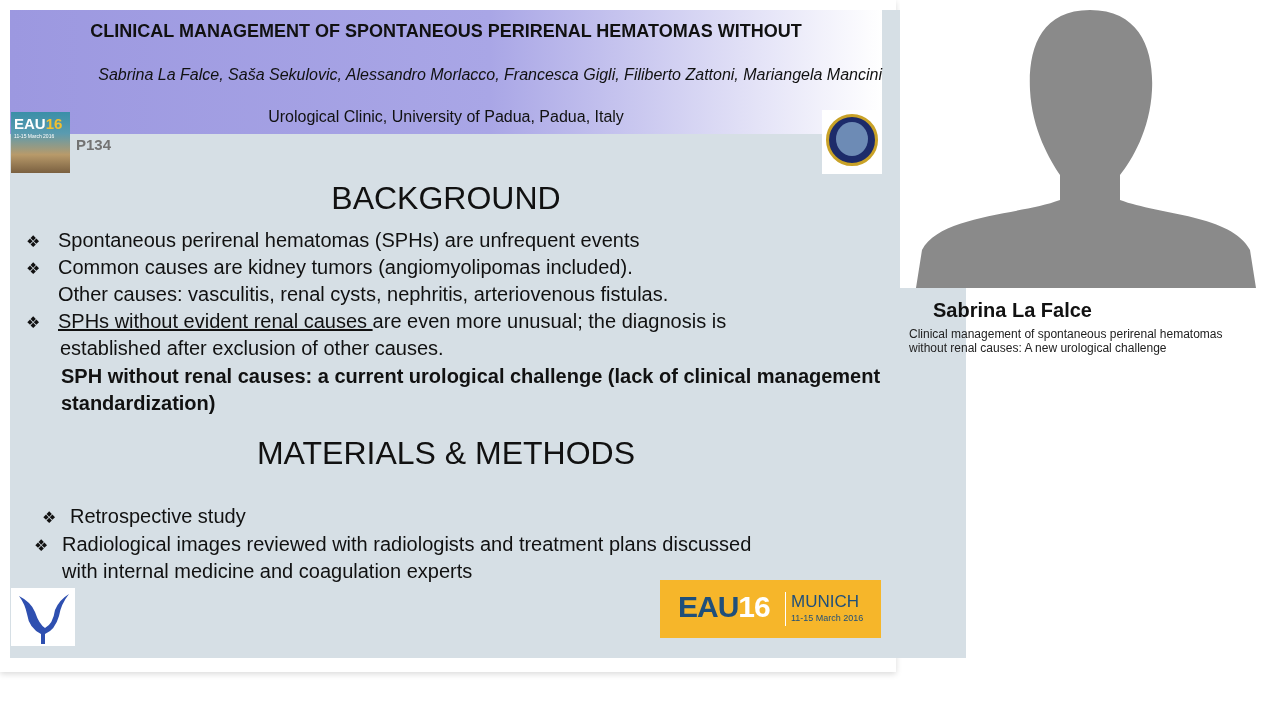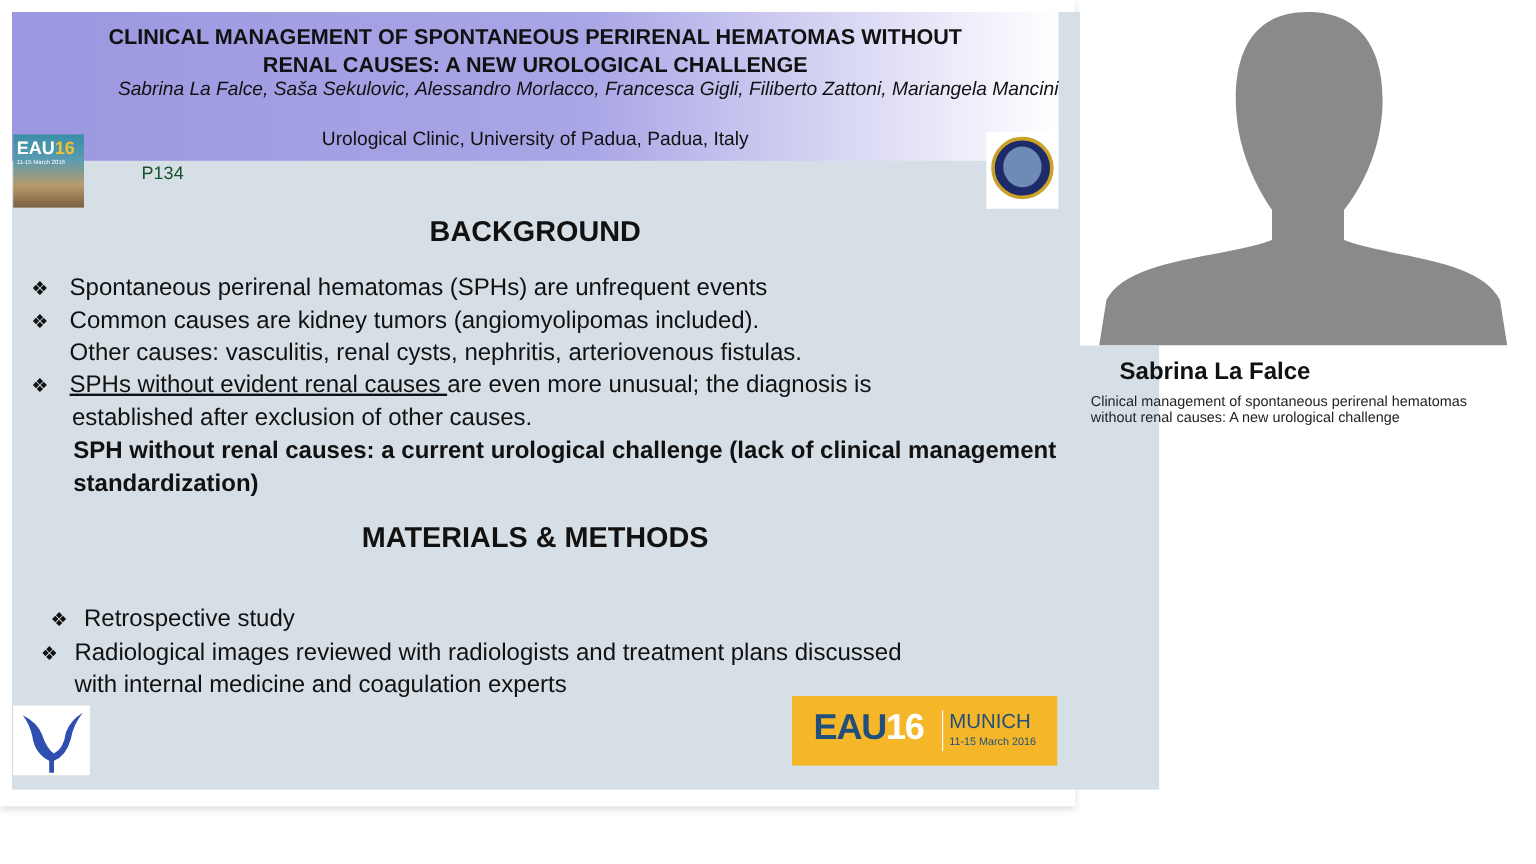--- a/index.html
+++ b/index.html
@@ -7,25 +7,25 @@
   .slide-frame { position:absolute; left:0; top:0; width:896px; height:672px; background:#fff; box-shadow:0 2px 6px rgba(0,0,0,0.15); }
   .slide { position:absolute; left:10px; top:10px; width:956px; height:648px; background:#d6dfe5; }
   .header { position:absolute; left:0; top:0; width:872px; height:124px; background:linear-gradient(90deg,#9c98e0 0%, #a9a6e6 55%, #ffffff 100%); }
   .title { position:absolute; left:0; top:10px; width:872px; text-align:center; font-weight:bold; font-size:18px; line-height:23px; color:#111; }
   .authors { position:absolute; left:0; top:56px; width:872px; text-align:right; font-style:italic; font-size:16px; color:#111; }
   .affil { position:absolute; left:0; top:98px; width:872px; text-align:center; font-size:16px; color:#111; }
   .eau-badge { position:absolute; left:1px; top:102px; width:59px; height:61px; background:linear-gradient(180deg,#3a8fa8 0%, #5a9bb0 35%, #b89a6a 70%, #7a6040 100%); }
   .eau-badge .t { position:absolute; left:3px; top:3px; font-weight:bold; font-size:15px; color:#fff; }
   .eau-badge .t b { color:#f2c030; }
   .eau-badge .s { position:absolute; left:3px; top:21px; font-size:5px; color:#fff; }
-  .poster-id { position:absolute; left:66px; top:126px; font-weight:normal; font-size:15px; color:#14532d;margin-left:42px; }
+  .poster-id { position:absolute; left:66px; top:126px; font-weight:bold; font-size:15px; color:#737373; }
   .seal { position:absolute; left:812px; top:100px; width:60px; height:64px; background:#fff; }
   .seal .ring { position:absolute; left:4px; top:4px; width:52px; height:52px; border-radius:50%; background:#1d2b6a; border:3px solid #c9a227; box-sizing:border-box; }
   .seal .inner { position:absolute; left:14px; top:12px; width:32px; height:34px; border-radius:50%; background:#6d8bb5; }
-  .h { position:absolute; left:0; width:872px; text-align:center; font-weight:bold; font-size:24px; color:#111; }
+  .h { position:absolute; left:0; width:872px; text-align:center; font-weight:normal; font-size:32px; color:#111; }
   .bullet { position:absolute; font-size:20px; color:#111; white-space:nowrap; }
   .bullet .dia { display:inline-block; width:32px; font-size:16px; }
   .bold-just { position:absolute; left:16px; width:843px; font-size:20px; font-weight:bold; color:#111;margin-left:35px; }
   .bird-logo { position:absolute; left:1px; top:578px; width:64px; height:58px; background:#fff; }
   .eau-munich { position:absolute; left:650px; top:570px; width:221px; height:58px; background:#f6b62a; }
   .eau-munich .big { position:absolute; left:18px; top:10px; font-size:30px; font-weight:bold; color:#1f4f7a; letter-spacing:-1px; }
   .eau-munich .big span { color:#fff; }
   .eau-munich .sep { position:absolute; left:125px; top:12px; width:1px; height:34px; background:#fff; }
   .eau-munich .city { position:absolute; left:131px; top:12px; font-size:17px; color:#1f4f7a; }
   .eau-munich .date { position:absolute; left:131px; top:33px; font-size:9px; color:#1f4f7a; }
@@ -34,21 +34,20 @@
   .speaker-desc { position:absolute; left:909px; top:327px; width:350px; font-size:12px; line-height:14px; color:#222; }
 </style>
 </head>
 <body>
 
 <div class="slide-frame">
   <div class="slide">
     <div class="header">
       <div class="title">
         <div>CLINICAL MANAGEMENT OF SPONTANEOUS PERIRENAL HEMATOMAS WITHOUT</div>
-        <div>RENAL CAUSES: A NEW UROLOGICAL CHALLENGE</div>
       </div>
       <div class="authors">Sabrina La Falce, Saša Sekulovic, Alessandro Morlacco, Francesca Gigli, Filiberto Zattoni, Mariangela Mancini</div>
       <div class="affil">Urological Clinic, University of Padua, Padua, Italy</div>
     </div>
 
     <div class="eau-badge">
       <div class="t"><span>EAU</span><b>16</b></div>
       <div class="s">11-15 March 2016</div>
     </div>
     <div class="poster-id">P134</div>

